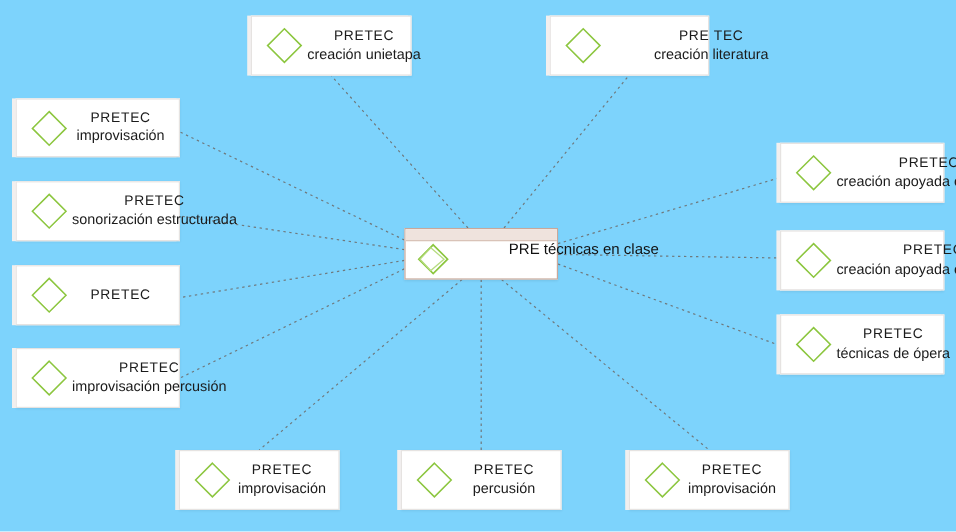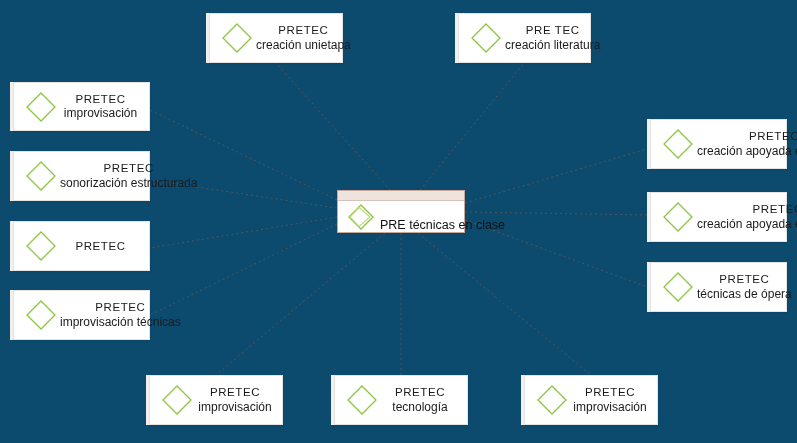--- a/index.html
+++ b/index.html
@@ -7,21 +7,21 @@
     padding: 0;
     background: #ffffff;
   }
   body {
     font-family: "Liberation Sans", sans-serif;
   }
   #canvas {
     position: relative;
     width: 797px;
     height: 443px;
-    background: #0c4a6e;
+    background: #7dd3fc;
     overflow: hidden;
   }
   #connector-layer {
     position: absolute;
     left: 0;
     top: 0;
     width: 797px;
     height: 443px;
     pointer-events: none;
   }
@@ -75,22 +75,23 @@
   }
   .central-header {
     height: 9px;
     background: #efe3dd;
     border-bottom: 1px solid #d9c3b8;
     flex: 0 0 auto;
   }
   .central-body {
     flex: 1 1 auto;
     display: flex;
-    align-items: flex-end;
+    align-items: flex-start;
     padding-left: 4px;
+    gap: 44px;
   }
   .central-body .node-icon {
     width: 30px;
     height: 30px;
     margin-left: 4px;
   }
   .central-label {
     flex: 1 1 auto;
     font-size: 12.5px;
     color: #111111;
@@ -123,21 +124,21 @@
         <span class="node-icon">
           <svg viewBox="0 0 34 34" width="34" height="34" xmlns="http://www.w3.org/2000/svg">
             <polygon points="17,3 31,17 17,31 3,17" fill="none" stroke="#8cc63f" stroke-width="1.3"></polygon>
           </svg>
         </span>
         <span class="node-text">
           <span class="node-title">PRETEC</span>
           <span class="node-subtitle">creación unietapa</span>
         </span>
       </div>
-      <div class="node" style="left: 458px; top: 13px; width: 133px; height: 50px;">
+      <div class="node" style="left: 458px; top: 13px; width: 133px; height: 50px; gap: 40px;">
         <span class="node-icon">
           <svg viewBox="0 0 34 34" width="34" height="34" xmlns="http://www.w3.org/2000/svg">
             <polygon points="17,3 31,17 17,31 3,17" fill="none" stroke="#8cc63f" stroke-width="1.3"></polygon>
           </svg>
         </span>
         <span class="node-text">
           <span class="node-title">PRE TEC</span>
           <span class="node-subtitle">creación literatura</span>
         </span>
       </div>
@@ -174,21 +175,21 @@
         </span>
       </div>
       <div class="node" style="left: 13px; top: 290px; width: 137px; height: 50px;">
         <span class="node-icon">
           <svg viewBox="0 0 34 34" width="34" height="34" xmlns="http://www.w3.org/2000/svg">
             <polygon points="17,3 31,17 17,31 3,17" fill="none" stroke="#8cc63f" stroke-width="1.3"></polygon>
           </svg>
         </span>
         <span class="node-text">
           <span class="node-title">PRETEC</span>
-          <span class="node-subtitle">improvisación técnicas</span>
+          <span class="node-subtitle">improvisación percusión</span>
         </span>
       </div>
       <div class="node" style="left: 650px; top: 119px; width: 137px; height: 50px;">
         <span class="node-icon">
           <svg viewBox="0 0 34 34" width="34" height="34" xmlns="http://www.w3.org/2000/svg">
             <polygon points="17,3 31,17 17,31 3,17" fill="none" stroke="#8cc63f" stroke-width="1.3"></polygon>
           </svg>
         </span>
         <span class="node-text">
           <span class="node-title">PRETEC</span>
@@ -229,21 +230,21 @@
         </span>
       </div>
       <div class="node" style="left: 334px; top: 375px; width: 134px; height: 50px;">
         <span class="node-icon">
           <svg viewBox="0 0 34 34" width="34" height="34" xmlns="http://www.w3.org/2000/svg">
             <polygon points="17,3 31,17 17,31 3,17" fill="none" stroke="#8cc63f" stroke-width="1.3"></polygon>
           </svg>
         </span>
         <span class="node-text">
           <span class="node-title">PRETEC</span>
-          <span class="node-subtitle">tecnología</span>
+          <span class="node-subtitle">percusión</span>
         </span>
       </div>
       <div class="node" style="left: 524px; top: 375px; width: 134px; height: 50px;">
         <span class="node-icon">
           <svg viewBox="0 0 34 34" width="34" height="34" xmlns="http://www.w3.org/2000/svg">
             <polygon points="17,3 31,17 17,31 3,17" fill="none" stroke="#8cc63f" stroke-width="1.3"></polygon>
           </svg>
         </span>
         <span class="node-text">
           <span class="node-title">PRETEC</span>

